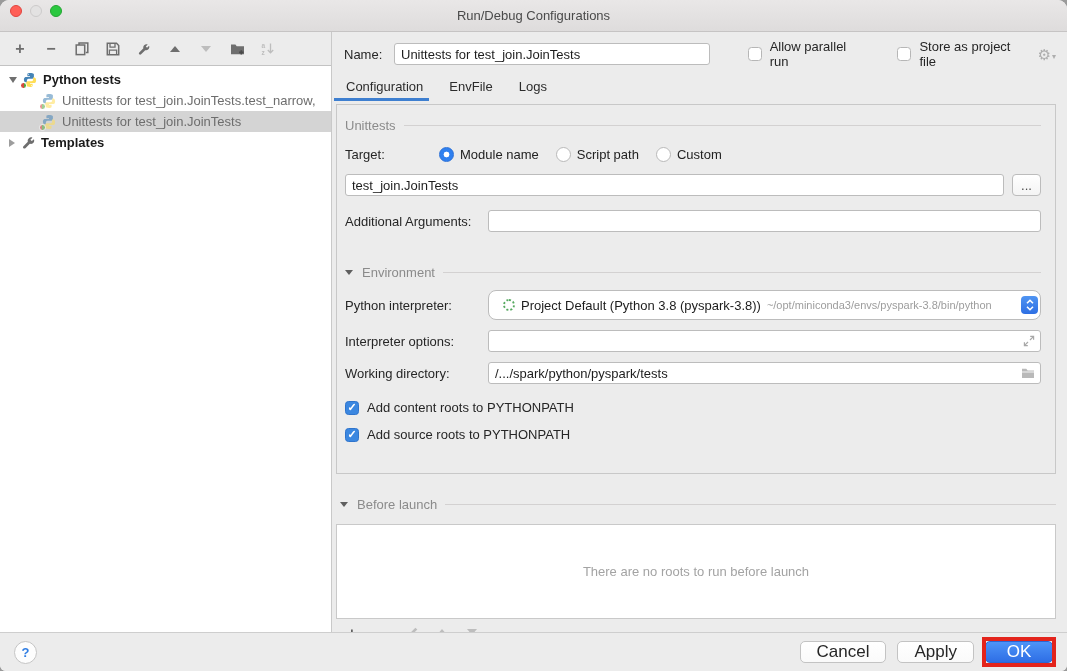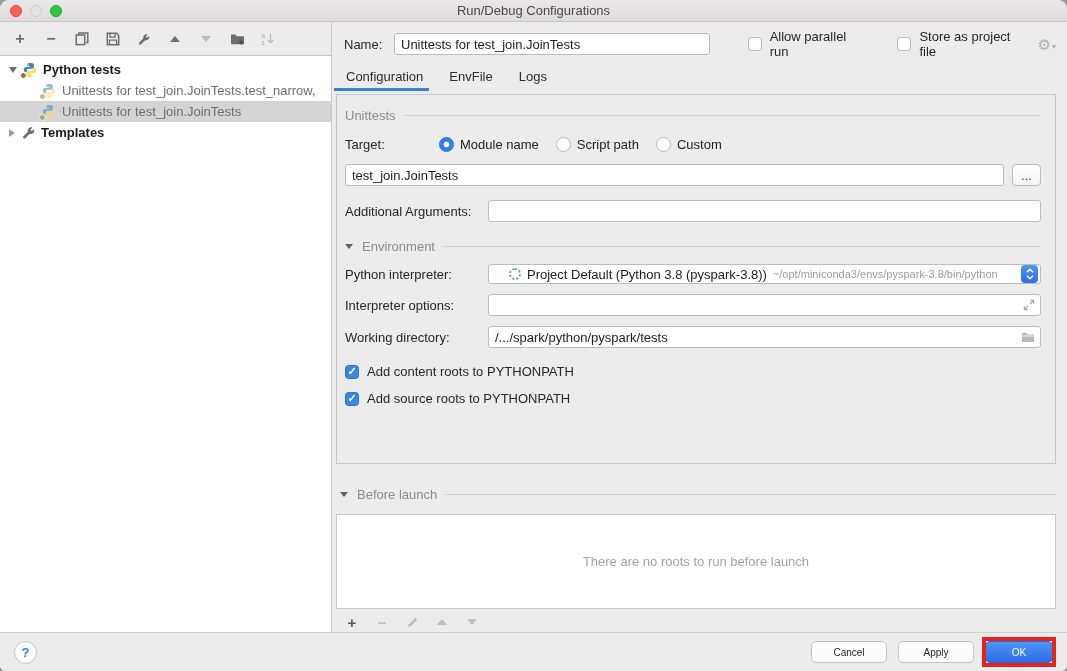--- a/index.html
+++ b/index.html
@@ -3,21 +3,21 @@
 <meta charset="utf-8">
 <title>Run/Debug Configurations</title>
 <style>
   * { margin:0; padding:0; box-sizing:border-box; }
   html,body { background:#9a9a9a; }
   body { font-family:"Liberation Sans", sans-serif; }
   .window { width:1067px; height:671px; position:relative; background:#ececec;
             border-radius:9px 9px 6px 6px; overflow:hidden; font-size:13px; color:#222; }
 
   
-  .titlebar { height:22px; background:linear-gradient(#e9e7e7,#dedcdc); border-bottom:1px solid #c6c4c4;
+  .titlebar { height:32px; background:linear-gradient(#e9e7e7,#dedcdc); border-bottom:1px solid #c6c4c4;
               display:flex; align-items:center; justify-content:center; position:relative; }
   .traffic { position:absolute; left:10px; top:5px; display:flex; gap:8px; }
   .dot { width:12px; height:12px; border-radius:50%; }
   .dot.red { background:#ff5f57; border:1px solid #e0443e; }
   .dot.yellow { background:#e3e2e2; border:1px solid #cccaca; }
   .dot.green { background:#2bc840; border:1px solid #24a532; }
   .win-title { color:#4a4a4a; font-size:13px; }
 
   .main { display:flex; height:610px; }
 
@@ -75,32 +75,32 @@
   .radio-opt { display:flex; align-items:center; gap:6px; margin-right:17px; }
   .radio { width:15px; height:15px; border-radius:50%; flex:none; }
   .radio.sel { background:radial-gradient(circle at 50% 50%, #ffffff 0 2.6px, #2f80ef 3.2px 8px); border:1px solid #2a70d8; }
   .radio.unsel { background:#fff; border:1px solid #b9b9b9; }
 
   .target-row { margin-top:12px; }
   .browse-btn { width:29px; height:22px; margin-left:8px; border:1px solid #bcbcbc; border-radius:4px;
                 background:linear-gradient(#ffffff,#f4f4f4); font-size:13px; color:#4c4c4c; flex:none;
                 display:inline-flex; align-items:center; justify-content:center; cursor:default; }
   .args-row { margin-top:14px; }
-  .env-sep { margin-top:16px; }
+  .env-sep { margin-top:32px; }
 
   .env-row { margin-top:12px; }
   .env-wrap { position:relative; flex:1; min-width:0; display:flex; }
   .env-input { width:100%; border:1px solid #6f9fd8; box-shadow:0 0 0 2.5px #abc9ea; padding-right:24px; }
   .field-ic-right { position:absolute; right:6px; top:5px; pointer-events:auto; }
   .annot { position:absolute; border:4px solid #e3241c; pointer-events:none; z-index:6; }
   .annot.env { left:-7px; top:-9px; width:165px; height:38px; }
 
   .row-m10 { margin-top:10px; }
-  .select { flex:1; min-width:0; height:20px; border:1px solid #bcbcbc; border-radius:3px; background:#fff;
-            display:flex; align-items:center; padding:0 2px 0 20px; }
+  .select { flex:1; min-width:0; height:30px; border:1px solid #bcbcbc; border-radius:8px; background:#fff;
+            display:flex; align-items:center; padding:0 2px 0 14px; }
   .conda-ic { width:12px; height:12px; border-radius:50%; border:2px dotted #55a95f; flex:none; margin-right:6px; }
   .select .val { color:#1d1d1d; white-space:nowrap; }
   .select .path { color:#9d9d9d; font-size:11px; margin-left:6px; white-space:nowrap; overflow:hidden; text-overflow:clip; flex:1; }
   .stepper { width:17px; height:18px; border-radius:4px; background:linear-gradient(#4f94f2,#2e6fe3); flex:none;
              display:flex; align-items:center; justify-content:center; margin-left:4px; }
 
   .input-wrap { position:relative; flex:1; min-width:0; display:flex; }
   .input-wrap input { width:100%; padding-right:24px; }
 
   .cb-row { display:flex; align-items:center; gap:8px; margin-top:16px; }
@@ -116,21 +116,21 @@
   .tri-dn-ic { width:0; height:0; border-left:5px solid transparent; border-right:5px solid transparent; border-top:6px solid #bdbdbd; }
   .tri-up-dark { border-bottom-color:#6e6e6e; }
 
   
   .footer { position:absolute; left:0; right:0; bottom:0; height:39px; border-top:1px solid #cecece;
             background:#ececec; display:flex; align-items:center; padding:0 14px; }
   .help-btn { width:23px; height:23px; border-radius:50%; background:#fdfdfd; border:1px solid #c4c4c4;
               color:#2f7de3; font-weight:bold; font-size:13px; display:flex; align-items:center; justify-content:center; cursor:default; }
   .footer .spacer { flex:1; }
   .btn { height:22px; min-width:76px; padding:0 16px; border:1px solid #c3c3c3; border-radius:5px;
-         background:linear-gradient(#ffffff,#fafafa); font-family:"Liberation Sans", sans-serif; font-size:10px;
+         background:linear-gradient(#ffffff,#fafafa); font-family:"Liberation Sans", sans-serif; font-size:17px;
          color:#262626; margin-left:11px; cursor:default; }
   .ok-wrap { position:relative; margin-left:11px; }
   .btn.primary { margin-left:0; min-width:68px; background:linear-gradient(#4d94f8,#2e6ee5);
                  border:1px solid #2a66d4; color:#fff; }
   .annot.ok { left:-3px; top:-4px; right:-3px; bottom:-4px; }
 </style>
 </head>
 <body>
 
 <div class="window">

